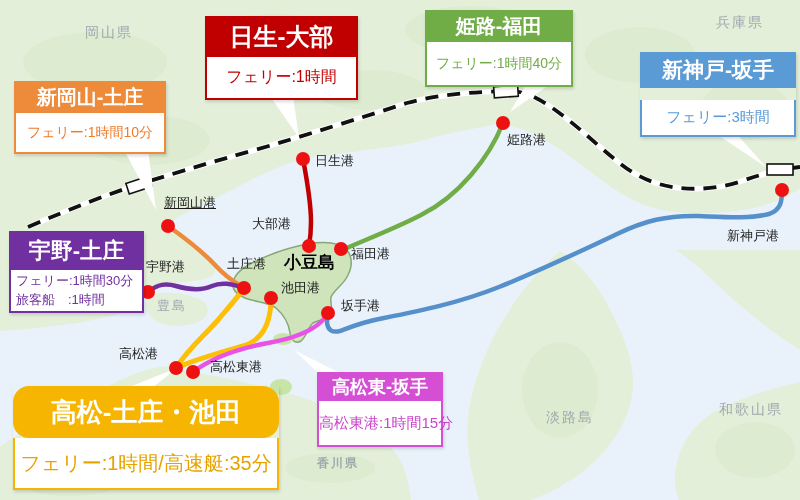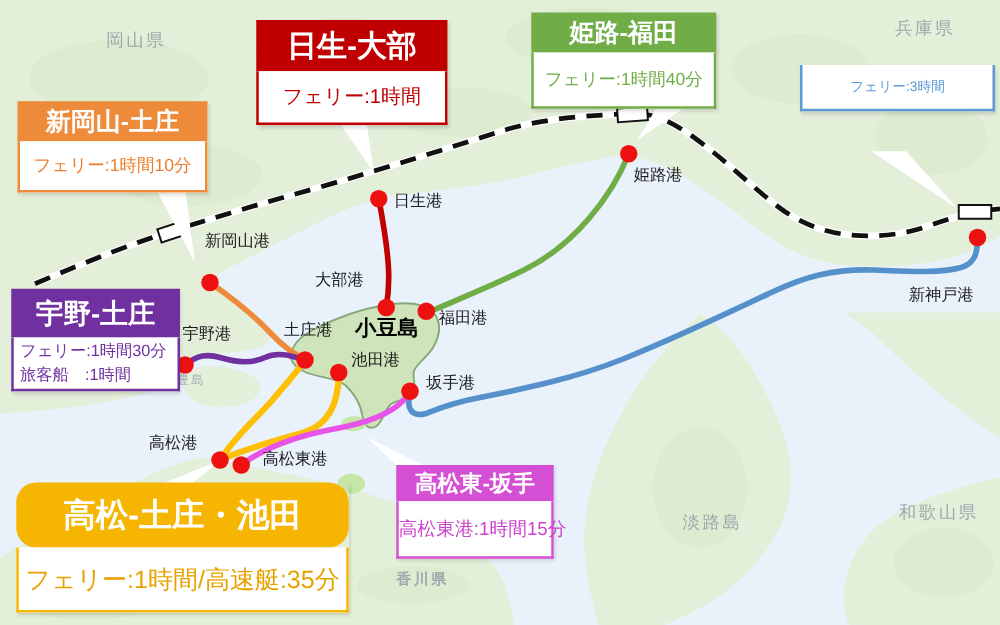--- a/index.html
+++ b/index.html
@@ -39,21 +39,21 @@
   #box-hinase { left:205px; top:16px; width:153px; }
   #box-hinase .rbox-header { height:41px; font-size:24px; }
   #box-hinase .rbox-body { height:41px; font-size:16px; }
 
   #box-himeji { left:425px; top:10px; width:148px; }
   #box-himeji .rbox-header { height:32px; font-size:20px; }
   #box-himeji .rbox-body { height:43px; font-size:14px; }
 
   #box-kobe { left:640px; top:52px; width:156px; }
   #box-kobe .rbox-header { height:36px; font-size:21px; }
-  #box-kobe .rbox-body { height:35px; font-size:11px; }
+  #box-kobe .rbox-body { height:35px; font-size:15px;margin-top:12px; }
 
   #box-uno { left:9px; top:231px; width:135px; }
   #box-uno .rbox-header { height:39px; font-size:22px; }
   #box-uno .rbox-body { height:41px; font-size:13px; }
   #box-uno .rbox-body > div { text-align:left; padding-left:5px; line-height:1.45; }
 
   #box-takamatsu { left:13px; top:386px; width:266px; }
   #box-takamatsu .rbox-header { height:52px; font-size:26px;border-radius:16px; }
   #box-takamatsu .rbox-body { height:50px; font-size:20px; }
 
@@ -158,39 +158,39 @@
         <circle cx="244" cy="288" r="7" fill="#ee1111"></circle>
         <circle cx="271" cy="298" r="7" fill="#ee1111"></circle>
         <circle cx="328" cy="313" r="7" fill="#ee1111"></circle>
         <circle cx="148" cy="292" r="7" fill="#ee1111"></circle>
         <circle cx="176" cy="368" r="7" fill="#ee1111"></circle>
         <circle cx="193" cy="372" r="7" fill="#ee1111"></circle>
       </g>
   </svg>
 
   <div id="labels-layer" class="overlay">
-      <div class="port-label" style="left: 164px; top: 184px;">新岡山港</div>
+      <div class="port-label" style="left: 164px; top: 194px; text-decoration: underline;">新岡山港</div>
       <div class="port-label" style="left: 315px; top: 152px;">日生港</div>
       <div class="port-label" style="left: 252px; top: 215px;">大部港</div>
       <div class="port-label" style="left: 507px; top: 131px;">姫路港</div>
       <div class="port-label" style="left: 727px; top: 227px;">新神戸港</div>
       <div class="port-label" style="left: 351px; top: 245px;">福田港</div>
       <div class="port-label" style="left: 227px; top: 255px;">土庄港</div>
       <div class="port-label" style="left: 281px; top: 279px;">池田港</div>
       <div class="port-label" style="left: 341px; top: 297px;">坂手港</div>
       <div class="port-label" style="left: 146px; top: 258px;">宇野港</div>
       <div class="port-label" style="left: 119px; top: 345px;">高松港</div>
       <div class="port-label" style="left: 210px; top: 358px;">高松東港</div>
       <div class="island-label" style="left: 284px; top: 251px;">小豆島</div>
       <div class="region-label" style="left: 37px; top: 24px; font-size: 14px; margin-left: 48px;">岡山県</div>
       <div class="region-label" style="left: 716px; top: 14px; font-size: 14px;">兵庫県</div>
       <div class="region-label" style="left: 317px; top: 455px; font-size: 12px; font-weight: bold;">香川県</div>
       <div class="region-label" style="left: 719px; top: 401px; font-size: 14px;">和歌山県</div>
       <div class="region-label" style="left: 546px; top: 409px; font-size: 14px;">淡路島</div>
-      <div class="region-label" style="left: 141px; top: 297px; font-size: 10px;">豊島</div>
+      <div class="region-label" style="left: 157px; top: 297px; font-size: 13px;">豊島</div>
     </div>
 
   <div class="rbox" id="box-shinokayama">
     <div class="rbox-header" style="background: rgb(237, 139, 58);">新岡山-土庄</div>
     <div class="rbox-body" style="color: rgb(237, 125, 46); border-color: rgb(237, 139, 58);">
       <div>フェリー:1時間10分</div>
     </div>
   </div>
 
   <div class="rbox" id="box-hinase">
@@ -201,20 +201,21 @@
   </div>
 
   <div class="rbox" id="box-himeji">
     <div class="rbox-header" style="background: rgb(112, 173, 71);">姫路-福田</div>
     <div class="rbox-body" style="color: rgb(112, 173, 71); border-color: rgb(112, 173, 71);">
       <div>フェリー:1時間40分</div>
     </div>
   </div>
 
   <div class="rbox" id="box-kobe">
+    <div class="rbox-header" style="background: rgb(91, 155, 213);">新神戸-坂手</div>
     <div class="rbox-body" style="color: rgb(91, 155, 213); border-color: rgb(91, 155, 213);">
       <div>フェリー:3時間</div>
     </div>
   </div>
 
   <div class="rbox" id="box-uno">
     <div class="rbox-header" style="background: rgb(112, 48, 160);">宇野-土庄</div>
     <div class="rbox-body" style="color: rgb(112, 48, 160); border-color: rgb(112, 48, 160);">
       <div>フェリー:1時間30分</div>
       <div>旅客船　:1時間</div>

